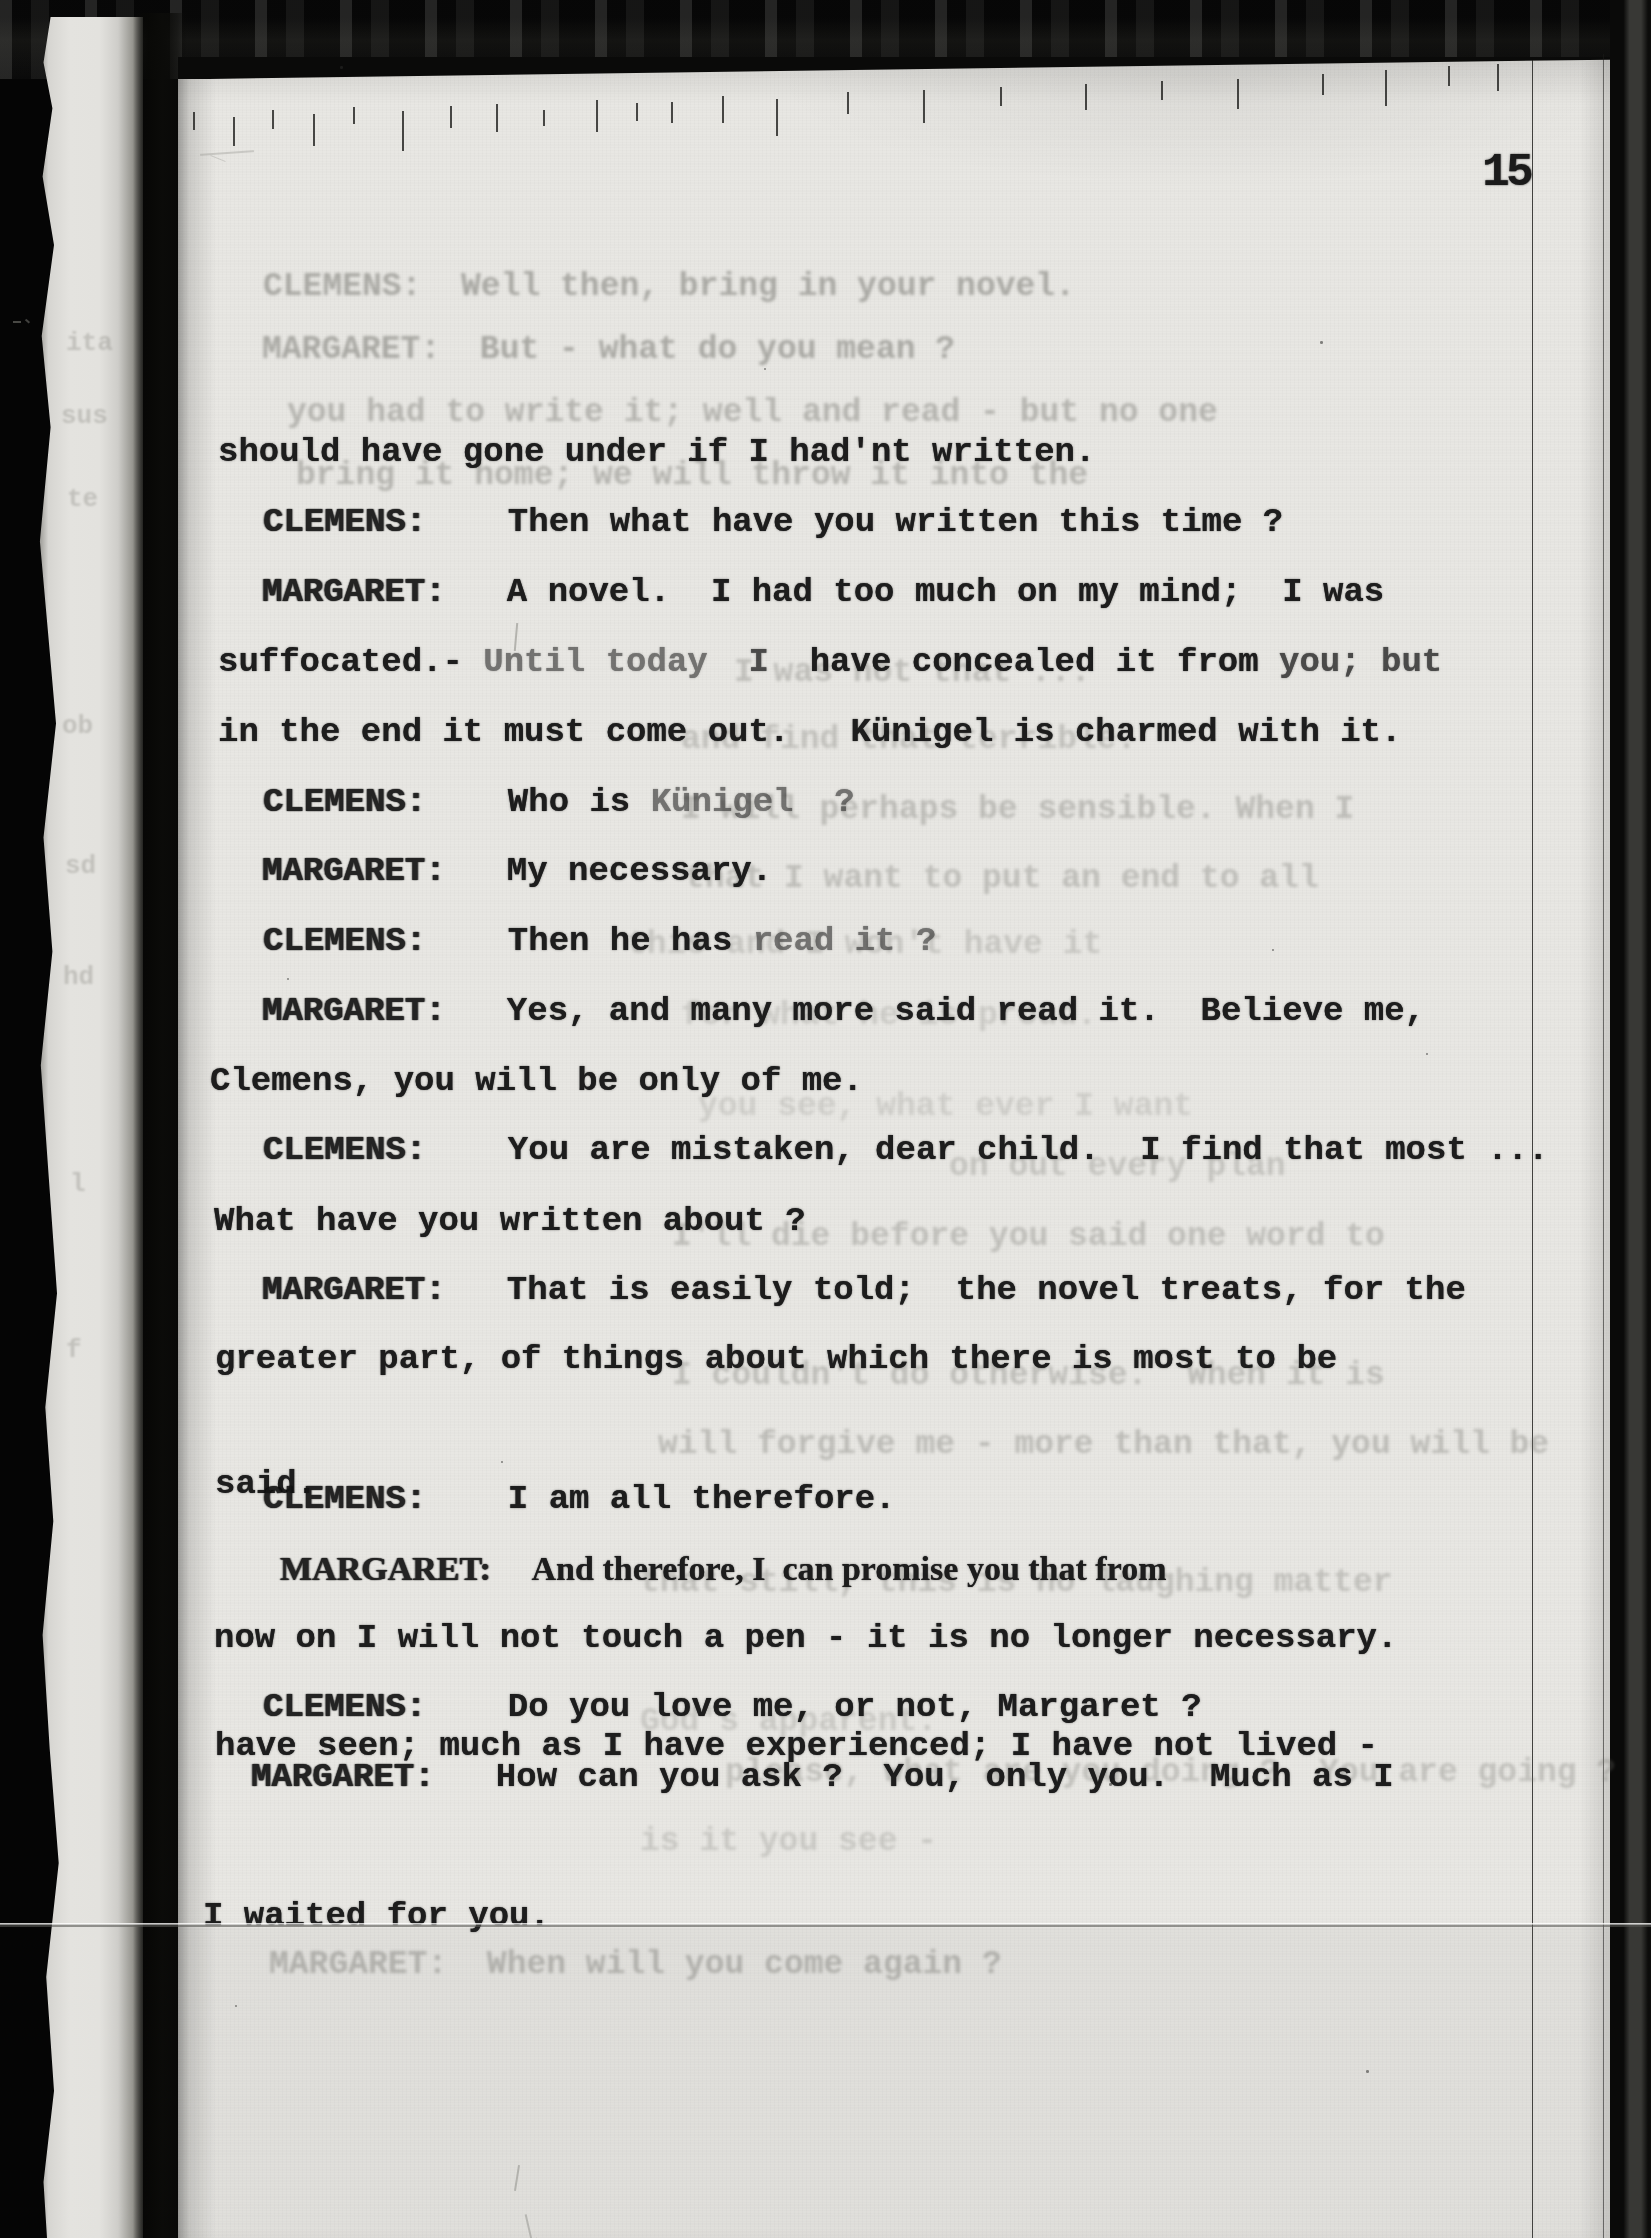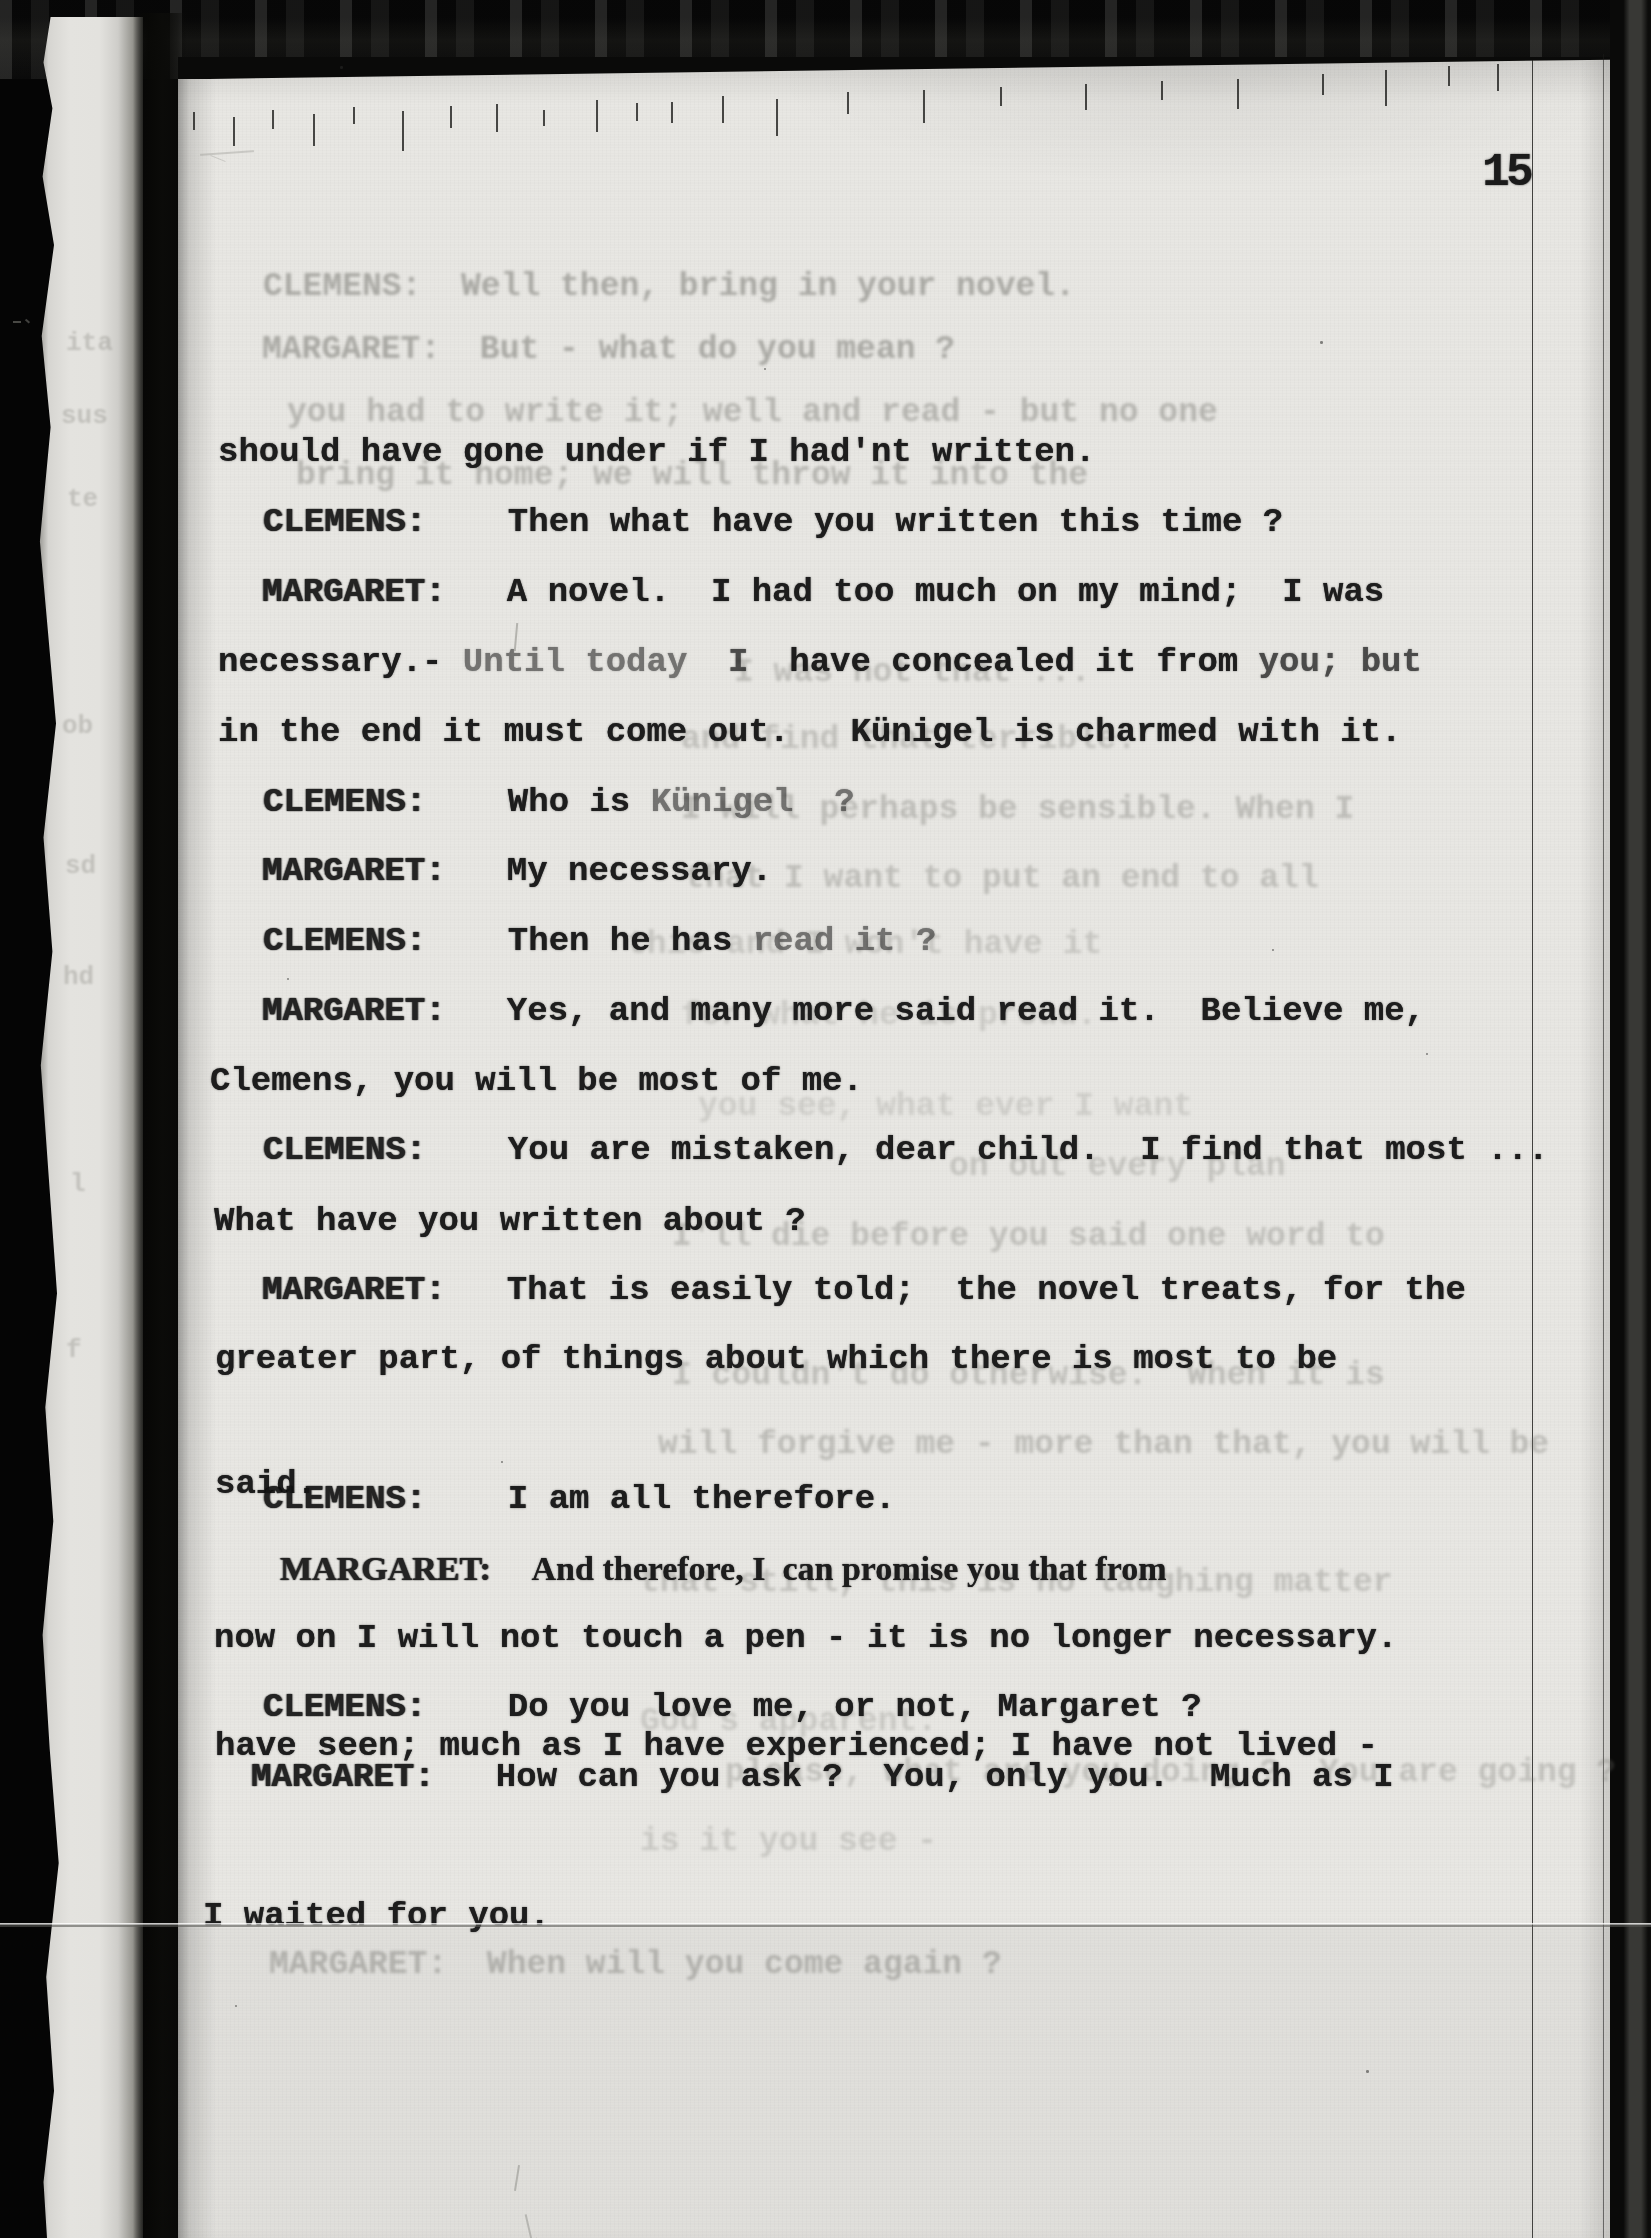--- a/index.html
+++ b/index.html
@@ -100,27 +100,27 @@
     <div class="frag" style="left: 62px; top: 713px;">ob</div>
     <div class="frag" style="left: 65px; top: 853px;">sd</div>
     <div class="frag" style="left: 63px; top: 964px;">hd</div>
     <div class="frag" style="left: 70px; top: 1171px;">l</div>
     <div class="frag" style="left: 66px; top: 1337px;">f</div>
   </div>
 <div id="text-layer">
     <div class="tline" style="left: 218px; top: 434px;"><span class="t-dark">should have gone under if I had'nt written.</span></div>
     <div class="tline" style="left: 263px; top: 504px;"><span class="t-speaker">CLEMENS:</span><span class="t-dark">    Then what have you written this time ?</span></div>
     <div class="tline" style="left: 262px; top: 574px;"><span class="t-speaker">MARGARET:</span><span class="t-dark">   A novel.  I had too much on my mind;  I was</span></div>
-    <div class="tline" style="left: 218px; top: 644px;"><span class="t-dark">necessary.- </span><span class="t-light">Until today</span><span class="t-mid">  I  </span><span class="t-dark">have concealed it from </span><span class="t-mid">you; </span><span class="t-mid">but</span></div>
+    <div class="tline" style="left: 218px; top: 644px;"><span class="t-dark">suffocated.- </span><span class="t-light">Until today</span><span class="t-mid">  I  </span><span class="t-dark">have concealed it from </span><span class="t-mid">you; </span><span class="t-mid">but</span></div>
     <div class="tline" style="left: 218px; top: 714px;"><span class="t-dark">in the end it must come out.   Künigel is charmed with it.</span></div>
     <div class="tline" style="left: 263px; top: 784px;"><span class="t-speaker">CLEMENS:</span><span class="t-dark">    Who is </span><span class="t-light">Künigel  ?</span></div>
     <div class="tline" style="left: 262px; top: 853px;"><span class="t-speaker">MARGARET:</span><span class="t-dark">   My necessary.</span></div>
     <div class="tline" style="left: 263px; top: 923px;"><span class="t-speaker">CLEMENS:</span><span class="t-dark">    Then he has </span><span class="t-light">read it ?</span></div>
     <div class="tline" style="left: 262px; top: 993px;"><span class="t-speaker">MARGARET:</span><span class="t-dark">   Yes, and many more said read it.  Believe me,</span></div>
-    <div class="tline" style="left: 210px; top: 1063px;"><span class="t-dark">Clemens, you will be most of me.</span></div>
+    <div class="tline" style="left: 210px; top: 1063px;"><span class="t-dark">Clemens, you will be only of me.</span></div>
     <div class="tline" style="left: 263px; top: 1132px;"><span class="t-speaker">CLEMENS:</span><span class="t-dark">    You are mistaken, dear child.  I find that most ...</span></div>
     <div class="tline" style="left: 214px; top: 1203px;"><span class="t-dark">What have you written about ?</span></div>
     <div class="tline" style="left: 262px; top: 1272px;"><span class="t-speaker">MARGARET:</span><span class="t-dark">   That is easily told;  the novel treats, for the</span></div>
     <div class="tline" style="left: 215px; top: 1341px;"><span class="t-dark">greater part, of things about which there is most to be</span></div>
     <div class="tline" style="left: 215px; top: 1466px;"><span class="t-dark">said.</span></div>
     <div class="tline" style="left: 263px; top: 1481px;"><span class="t-speaker">CLEMENS:</span><span class="t-dark">    I am all therefore.</span></div>
     <div class="tline" style="left: 280px; top: 1550px; font-family: Liberation Serif, serif;"><span class="t-speaker">MARGARET:</span><span class="t-dark">     And therefore, I  can promise you that from</span></div>
     <div class="tline" style="left: 214px; top: 1620px;"><span class="t-dark">now on I will not touch a pen - it is no longer necessary.</span></div>
     <div class="tline" style="left: 263px; top: 1689px;"><span class="t-speaker">CLEMENS:</span><span class="t-dark">    Do you love me, or not, Margaret ?</span></div>
     <div class="tline" style="left: 251px; top: 1759px;"><span class="t-speaker">MARGARET:</span><span class="t-dark">   How can you ask ?  You, only you.  Much as I</span></div>

